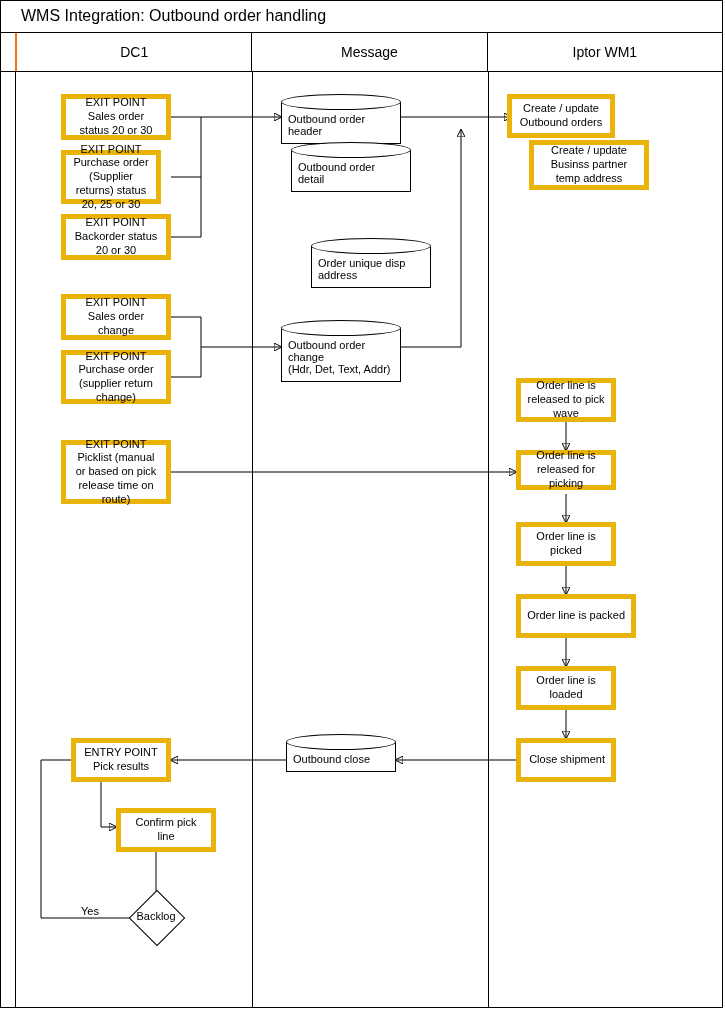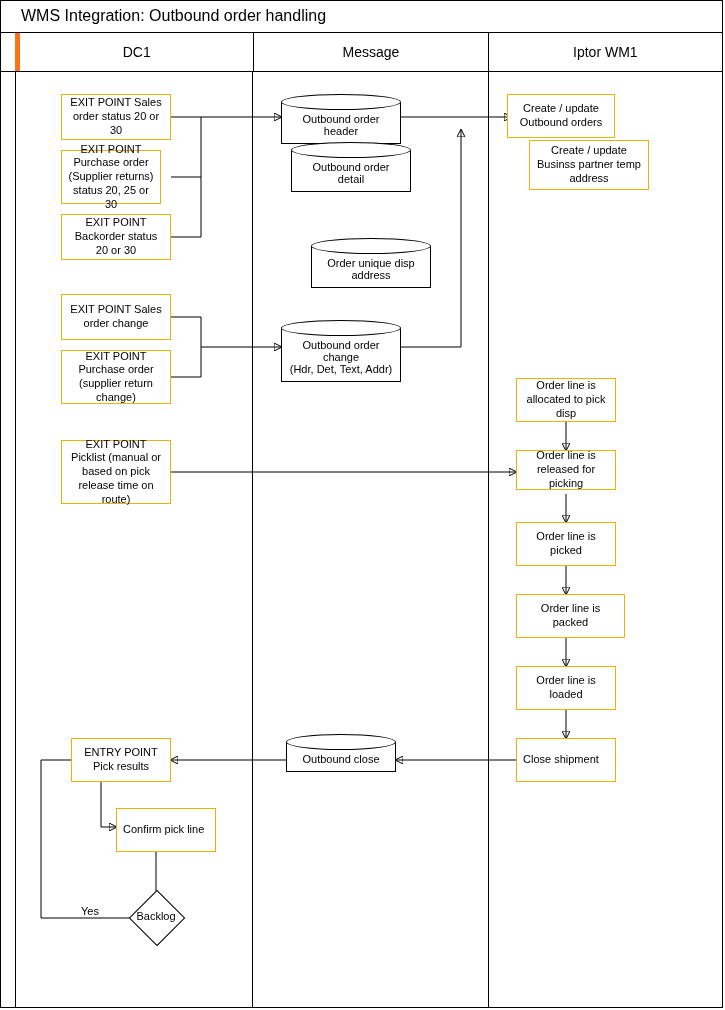--- a/index.html
+++ b/index.html
@@ -1,30 +1,30 @@
 <!DOCTYPE html>
 <html><head>
 <meta charset="utf-8">
 <style>
   html,body{margin:0;padding:0;background:#fff;font-family:Arial,Helvetica,sans-serif;font-size:11px;color:#000}
   .frame{border:1px solid #000;width:723px;height:1008px;position:relative;box-sizing:border-box}
   .title{border-bottom:1px solid #000;padding:6px 20px;font-size:16px;font-weight:normal;height:32px;box-sizing:border-box}
   .lanes-header{display:flex;height:38px;border-bottom:1px solid #000}
   .lane-h{flex:1;display:flex;align-items:center;justify-content:center;font-size:14px}
-  .lane-h:nth-child(1){border-left:5px solid #f97316;margin-left:14px}
+  .lane-h:nth-child(1){border-left:2px solid #f97316;margin-left:14px}
   .lane-h:nth-child(2){border-left:1px solid #000}
   .lane-h:nth-child(3){border-left:1px solid #000}
   .canvas{position:relative;width:100%;height:calc(100% - 70px)}
   .lane-border{position:absolute;top:0;bottom:0;width:0;border-left:1px solid #000}
   .lane-left-edge{left:14px}
   .lb1{left:251px}
   .lb2{left:487px}
-  .box{position:absolute;border:1px solid #eab308;background:#fff;text-align:center;padding:4px 6px;box-sizing:border-box;line-height:1.25;display:flex;align-items:center;justify-content:flex-start}
+  .box{position:absolute;border:5px solid #eab308;background:#fff;text-align:center;padding:4px 6px;box-sizing:border-box;line-height:1.25;display:flex;align-items:center;justify-content:flex-end}
   .ep{font-size:11px}
-  .cyl{position:absolute;box-sizing:border-box;text-align:center}
+  .cyl{position:absolute;box-sizing:border-box;}
   .cyl .top{height:14px;border:1px solid #000;border-radius:50%/50%;background:#fff;position:relative;z-index:2}
   .cyl .body{border:1px solid #000;border-top:none;background:#fff;margin-top:-7px;padding:10px 6px 6px;position:relative;z-index:1}
   .diamond{position:absolute;width:54px;height:54px}
   .diamond .shape{width:38px;height:38px;border:1px solid #000;transform:rotate(45deg);position:absolute;left:8px;top:8px;background:#fff}
   .diamond .lbl{position:absolute;width:54px;text-align:center;top:20px;font-size:11px}
   svg.conn{position:absolute;left:0;top:0;width:100%;height:100%;pointer-events:none}
   svg.conn path, svg.conn line{stroke:#000;stroke-width:1;fill:none}
 </style>
 </head>
 <body>
@@ -131,29 +131,29 @@
     </div>
 
     <div class="box" style="left:506px;top:22px;width:108px;height:44px">
         <span>Create / update Outbound orders</span>
       </div>
     <div class="box" style="left:528px;top:68px;width:120px;height:50px">
         <span>Create / update Businss partner temp address</span>
       </div>
 
     <div class="box" style="left:515px;top:306px;width:100px;height:44px">
-        <span>Order line is allocated to pick disp</span>
+        <span>Order line is released to pick wave</span>
       </div>
     <div class="box" style="left:515px;top:378px;width:100px;height:40px">
         <span>Order line is released for picking</span>
       </div>
     <div class="box" style="left:515px;top:450px;width:100px;height:44px">
         <span>Order line is picked</span>
       </div>
-    <div class="box" style="left:515px;top:522px;width:109px;height:44px">
+    <div class="box" style="left:515px;top:522px;width:120px;height:44px">
         <span>Order line is packed</span>
       </div>
     <div class="box" style="left:515px;top:594px;width:100px;height:44px">
         <span>Order line is loaded</span>
       </div>
     <div class="box" style="left:515px;top:666px;width:100px;height:44px">
         <span>Close shipment</span>
       </div>
 
     <div class="box" style="left:70px;top:666px;width:100px;height:44px">

